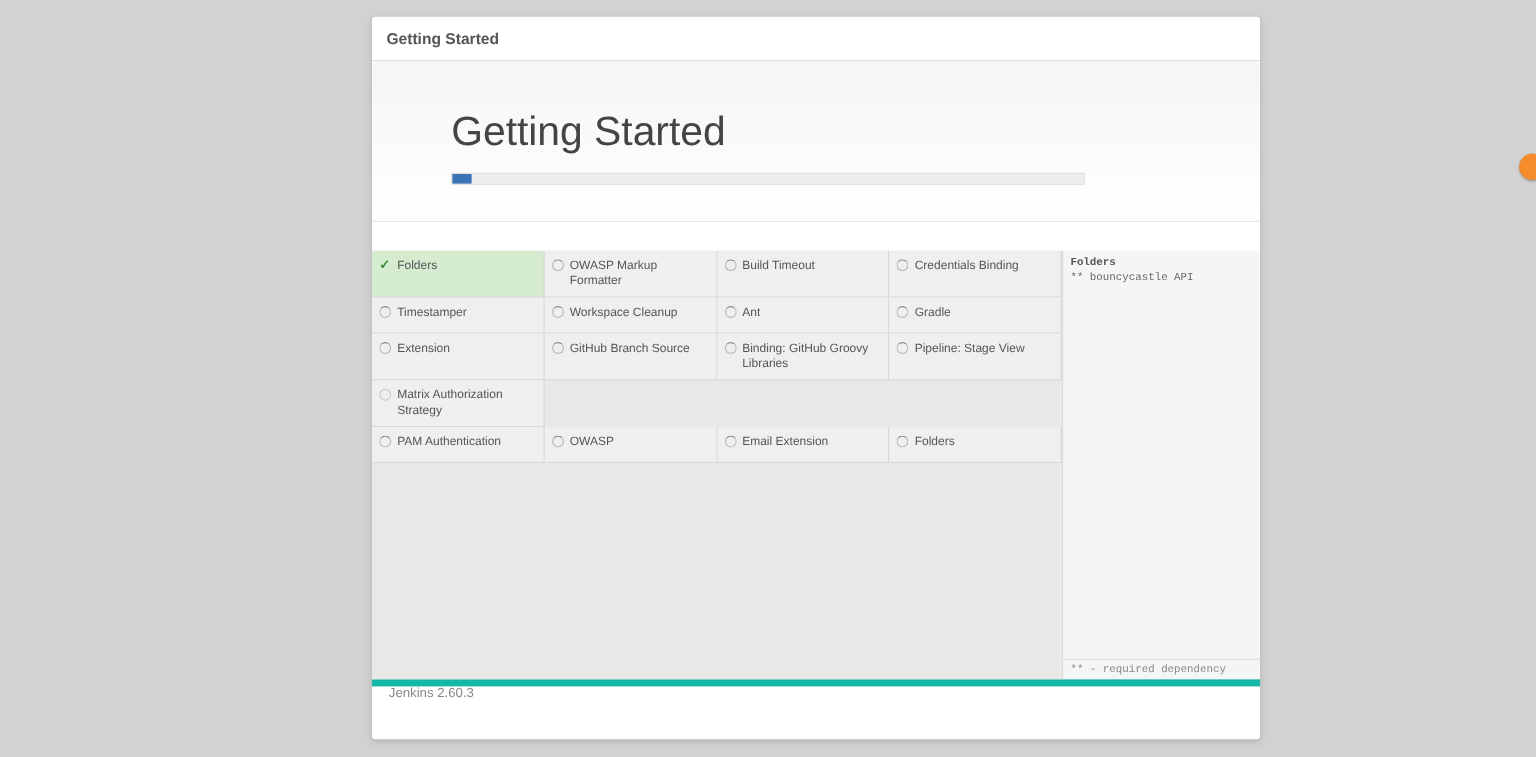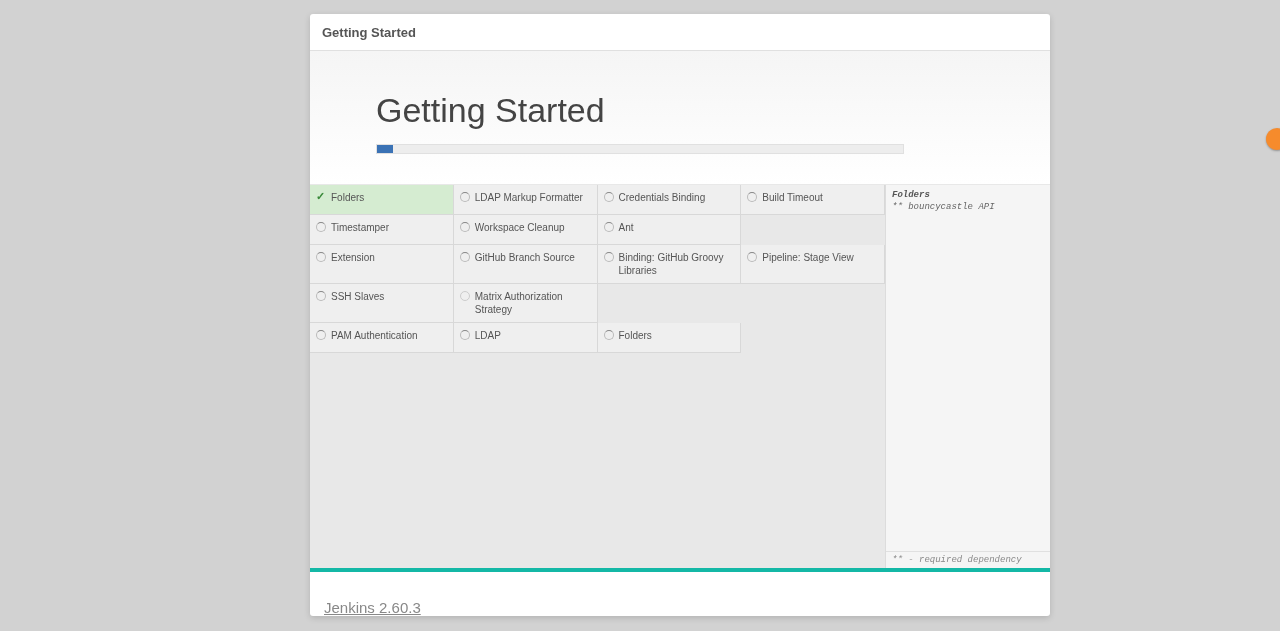--- a/index.html
+++ b/index.html
@@ -53,21 +53,22 @@
   }
   .progress-fill {
     background: #3a72b5;
     height: 100%;
     width: 3%;
   }
   .content {
     flex: 1;
     display: flex;
     min-height: 0;
-    border-bottom: 4px solid #14b8a6;
+    border-bottom: 6px solid #14b8a6;
+    margin-top: 24px;
   }
   .plugin-grid {
     flex: 1;
     display: flex;
     flex-direction: column;
     background: #e8e8e8;
   }
   .plugin-rows { display: flex; flex-direction: column; }
   .plugin-row {
     display: grid;
@@ -117,21 +118,20 @@
     margin-top: 1px;
   }
   .plugin-blank { flex: 1; background: #e8e8e8; }
   .log-panel {
     width: 165px;
     background: #f5f5f5;
     border-left: 1px solid #dcdcdc;
     position: relative;
     display: flex;
     flex-direction: column;
-    font-style: italic;
   }
   .log-body {
     flex: 1;
     padding: 4px 6px;
     font-family: "Courier New", monospace;
     font-size: 9px;
     color: #666;
     line-height: 12px;
     white-space: pre-wrap;
   }
@@ -139,25 +139,24 @@
   .log-foot {
     border-top: 1px solid #e0e0e0;
     padding: 3px 6px;
     font-family: "Courier New", monospace;
     font-size: 9px;
     color: #888;
   }
   .footer {
     height: 44px;
     display: flex;
-    align-items: flex-end;
+    align-items: flex-start;
     padding: 0 14px;
-    font-size: 15px;
+    font-size: 11px;
     color: #888;
-    text-decoration: underline;
   }
   .overlay-badge {
     position: absolute;
     right: -8px;
     top: 128px;
     width: 22px;
     height: 22px;
     border-radius: 50%;
     background: #f68b2c;
     box-shadow: 0 1px 2px rgba(0,0,0,0.3);
@@ -181,81 +180,85 @@
   <div class="content">
     <div class="plugin-grid">
       <div class="plugin-rows" id="plugin-rows">
           <div class="plugin-row">
             <div class="plugin-cell done">
               <span class="icon-check"></span>
               <span class="label">Folders</span>
             </div>
             <div class="plugin-cell">
               <span class="icon-spin"></span>
-              <span class="label">LDAP Markup Formatter</span>
+              <span class="label">OWASP Markup Formatter</span>
+            </div>
+            <div class="plugin-cell">
+              <span class="icon-spin"></span>
+              <span class="label">Build Timeout</span>
             </div>
             <div class="plugin-cell">
               <span class="icon-spin"></span>
               <span class="label">Credentials Binding</span>
             </div>
-            <div class="plugin-cell">
-              <span class="icon-spin"></span>
-              <span class="label">Build Timeout</span>
-            </div>
           </div>
           <div class="plugin-row">
             <div class="plugin-cell">
               <span class="icon-spin"></span>
               <span class="label">Timestamper</span>
             </div>
             <div class="plugin-cell">
               <span class="icon-spin"></span>
               <span class="label">Workspace Cleanup</span>
             </div>
             <div class="plugin-cell">
               <span class="icon-spin"></span>
               <span class="label">Ant</span>
             </div>
+            <div class="plugin-cell">
+              <span class="icon-spin"></span>
+              <span class="label">Gradle</span>
+            </div>
           </div>
           <div class="plugin-row">
             <div class="plugin-cell">
               <span class="icon-spin"></span>
               <span class="label">Extension</span>
             </div>
             <div class="plugin-cell">
               <span class="icon-spin"></span>
               <span class="label">GitHub Branch Source</span>
             </div>
             <div class="plugin-cell">
               <span class="icon-spin"></span>
               <span class="label">Binding: GitHub Groovy Libraries</span>
             </div>
             <div class="plugin-cell">
               <span class="icon-spin"></span>
               <span class="label">Pipeline: Stage View</span>
             </div>
           </div>
           <div class="plugin-row">
-            <div class="plugin-cell">
-              <span class="icon-spin"></span>
-              <span class="label">SSH Slaves</span>
-            </div>
             <div class="plugin-cell">
               <span class="icon-pending"></span>
               <span class="label">Matrix Authorization Strategy</span>
             </div>
           </div>
           <div class="plugin-row">
             <div class="plugin-cell">
               <span class="icon-spin"></span>
               <span class="label">PAM Authentication</span>
             </div>
             <div class="plugin-cell">
               <span class="icon-spin"></span>
-              <span class="label">LDAP</span>
+              <span class="label">OWASP</span>
+            </div>
+            <div class="plugin-cell">
+              <span class="icon-spin"></span>
+              <span class="label">Email Extension</span>
             </div>
             <div class="plugin-cell">
               <span class="icon-spin"></span>
               <span class="label">Folders</span>
             </div>
           </div>
         </div>
       <div class="plugin-blank"></div>
     </div>
     <div class="log-panel">

